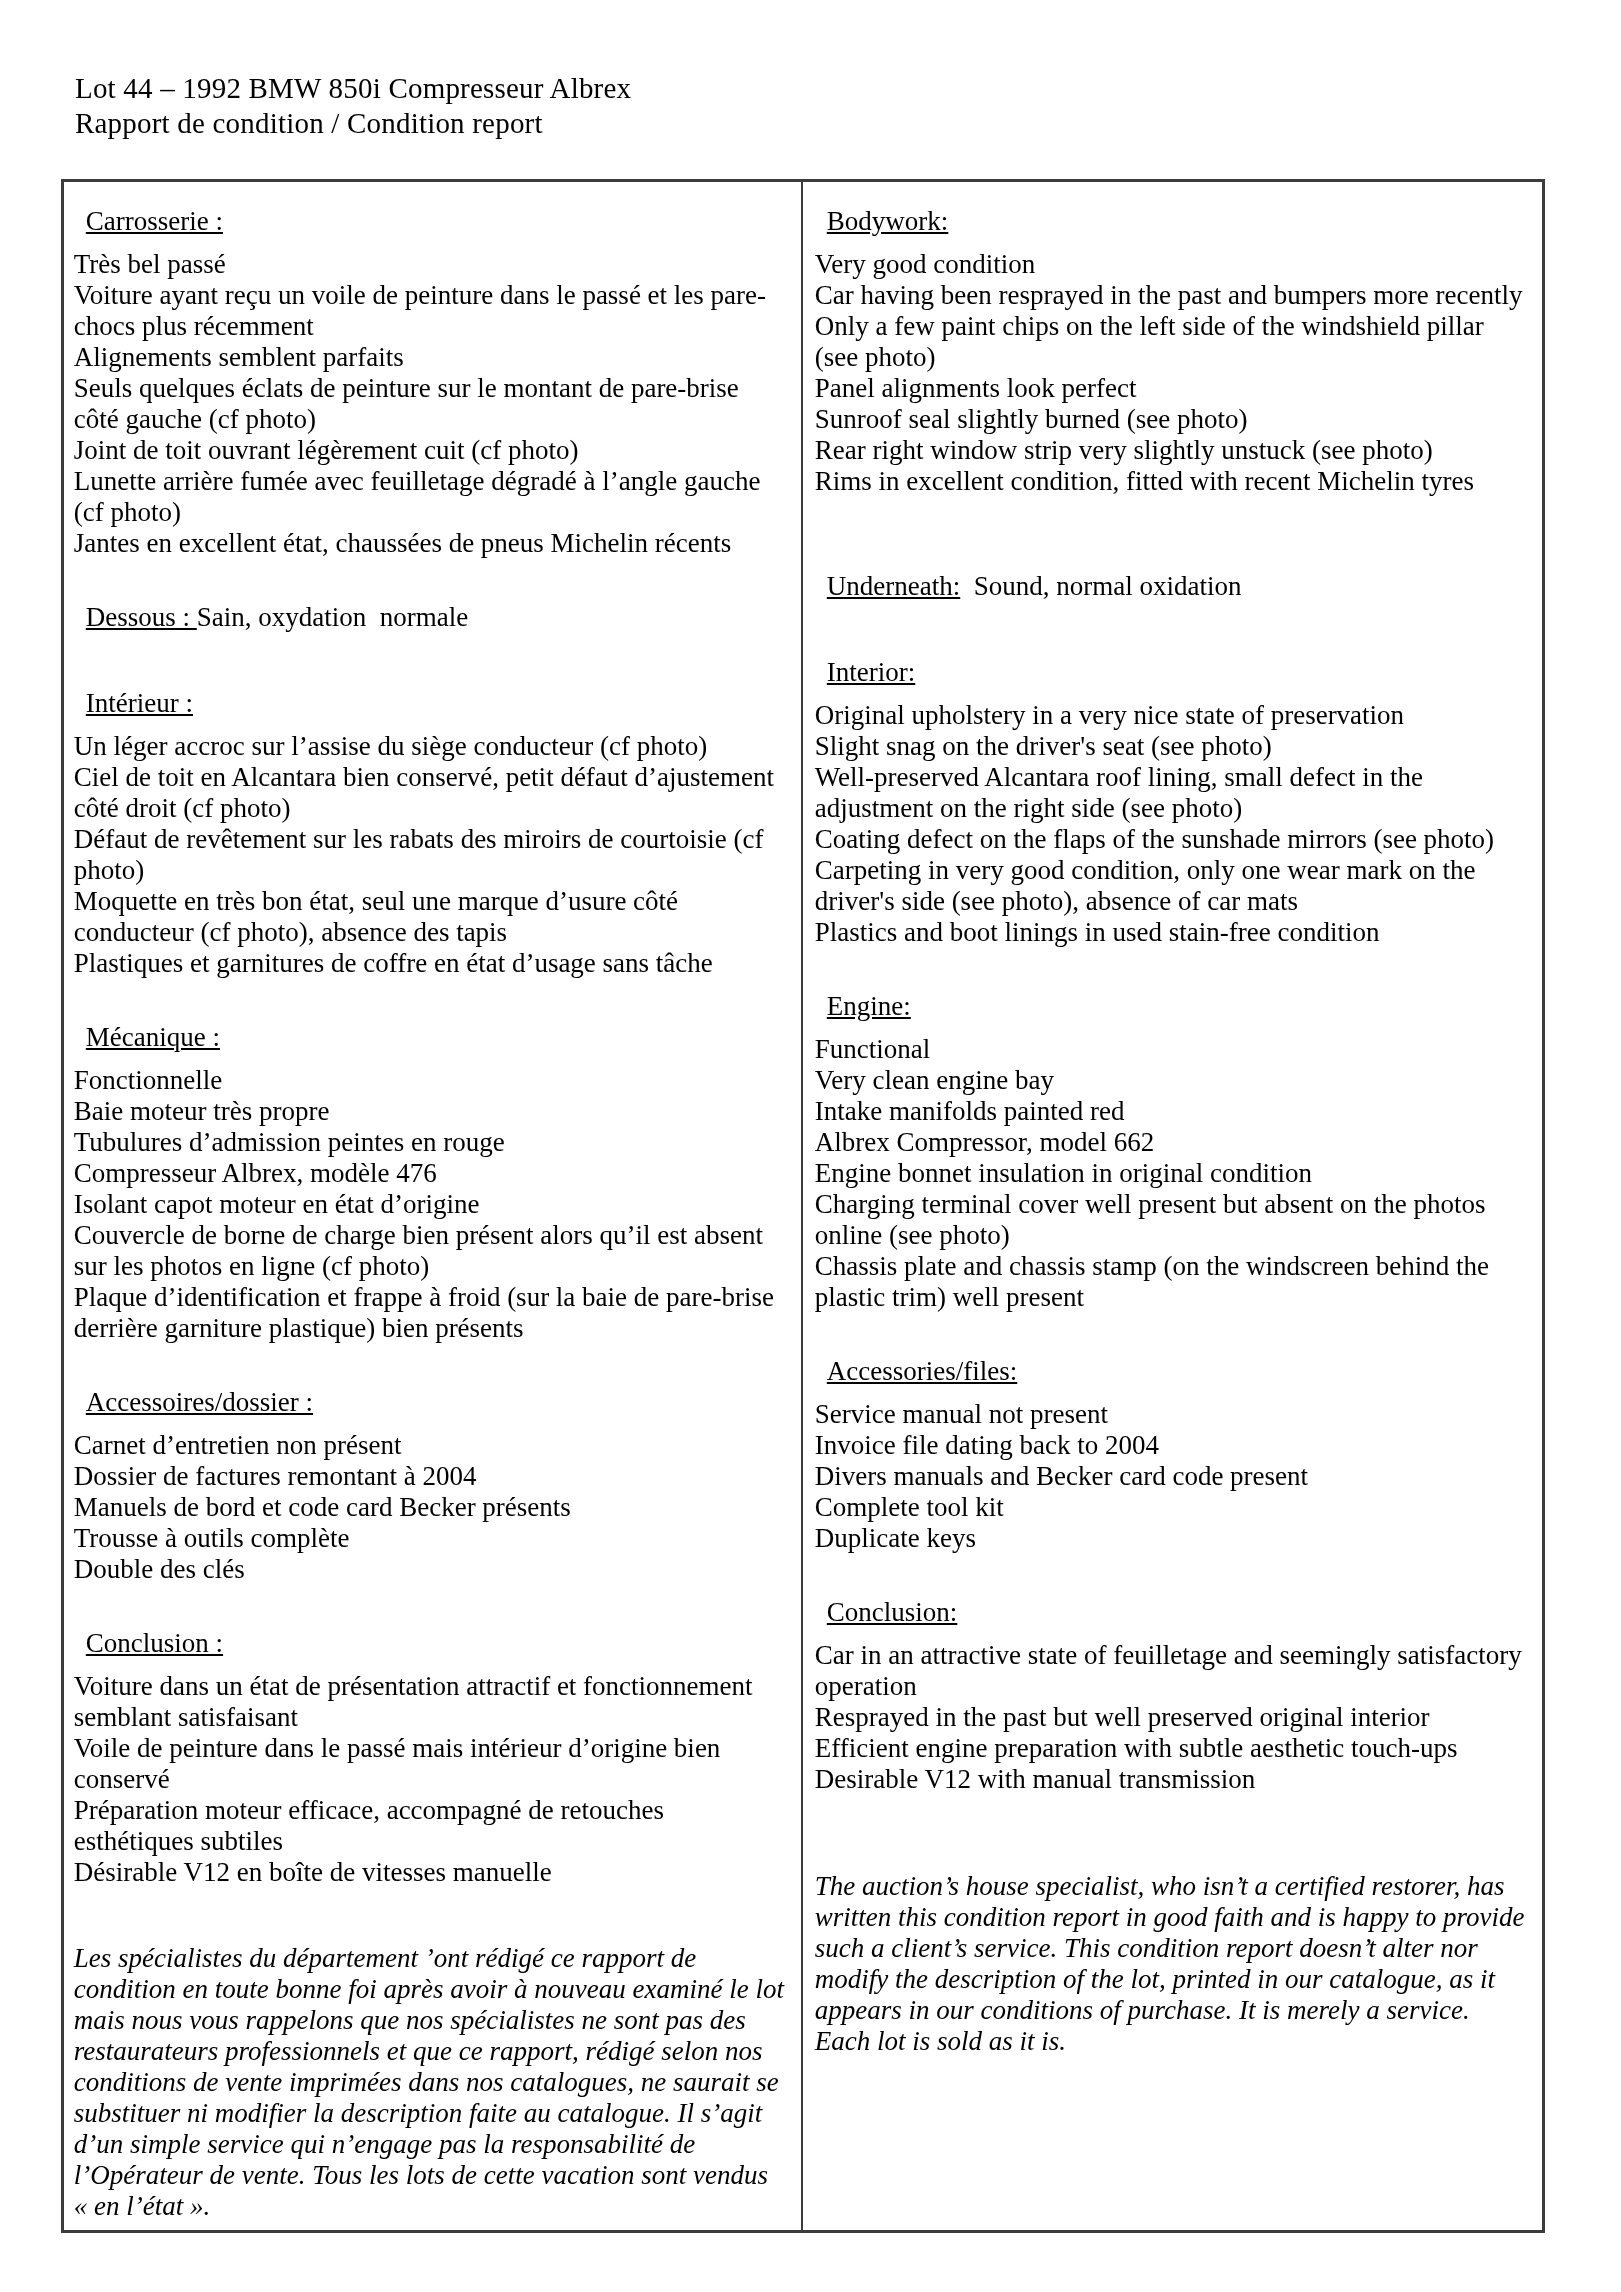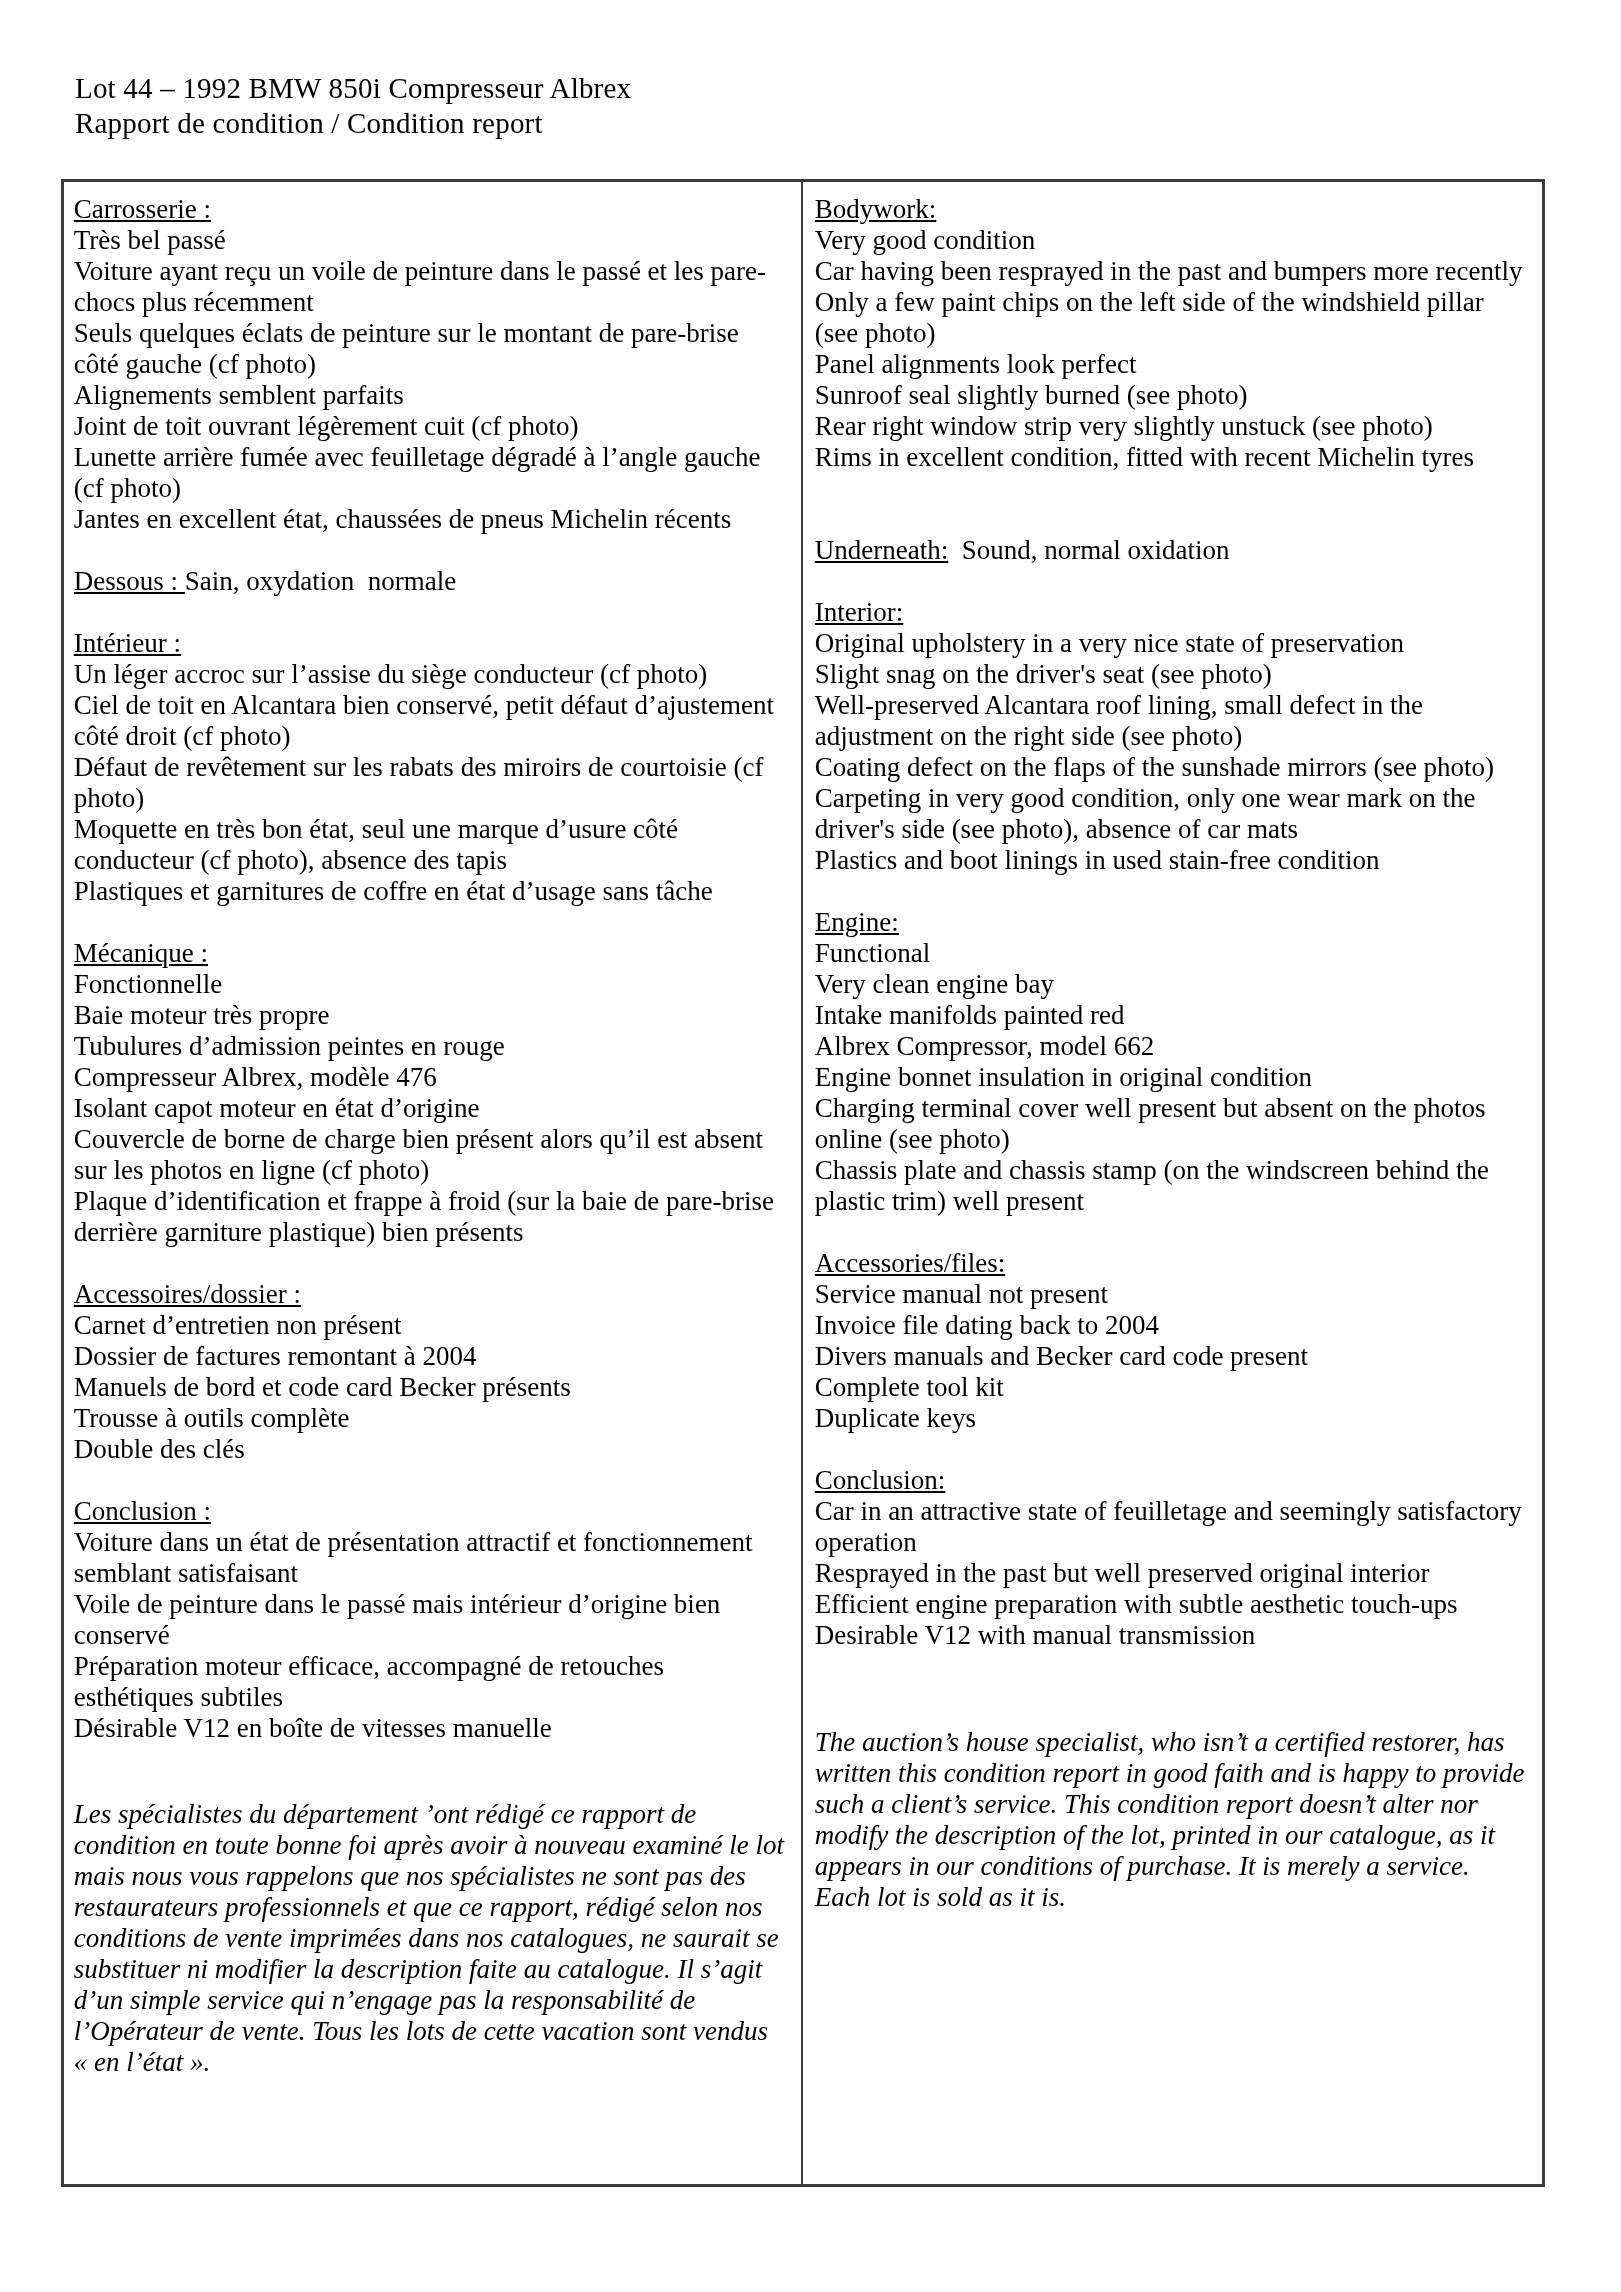--- a/index.html
+++ b/index.html
@@ -43,21 +43,21 @@
     line-height: 31px;
   }
   .col-fr {
     border-right: 2.9px solid #3c3c3c;
     padding: 11.8px 15.7px 7.8px 9.8px;
   }
   .col-en {
     padding: 11.8px 13.7px 7.8px 11.8px;
   }
   .gap { height: 31px; }
-  .s-line { margin: 0; }
+  .s-line { margin: 12px; }
   .s-head { text-decoration: underline; }
   .s-tail { white-space: pre-wrap; }
   .s-item { white-space: pre-wrap; margin: 0; }
   .disclaimer {
     font-style: italic;
     margin: 55px 0 0 0;
     white-space: pre-wrap;
   }
   .col-en .disclaimer { margin-top: 76px; }
 </style>
@@ -69,22 +69,22 @@
   <header class="title">
     <div>Lot 44 – 1992 BMW 850i Compresseur Albrex</div>
     <div>Rapport de condition / Condition report</div>
   </header>
 
   <div class="box">
     <section class="col col-fr">
         <div class="s-line"><span class="s-head">Carrosserie :</span></div>
         <div class="s-item">Très bel passé</div>
         <div class="s-item">Voiture ayant reçu un voile de peinture dans le passé et les pare-chocs plus récemment</div>
+        <div class="s-item">Alignements semblent parfaits</div>
         <div class="s-item">Seuls quelques éclats de peinture sur le montant de pare-brise côté gauche (cf photo)</div>
-        <div class="s-item">Alignements semblent parfaits</div>
         <div class="s-item">Joint de toit ouvrant légèrement cuit (cf photo)</div>
         <div class="s-item">Lunette arrière fumée avec feuilletage dégradé à l’angle gauche (cf photo)</div>
         <div class="s-item">Jantes en excellent état, chaussées de pneus Michelin récents</div>
         <div class="gap"></div>
         <div class="s-line"><span class="s-head">Dessous : </span><span class="s-tail">Sain, oxydation  normale</span></div>
         <div class="gap"></div>
         <div class="s-line"><span class="s-head">Intérieur :</span></div>
         <div class="s-item">Un léger accroc sur l’assise du siège conducteur (cf photo)</div>
         <div class="s-item">Ciel de toit en Alcantara bien conservé, petit défaut d’ajustement côté droit (cf photo)</div>
         <div class="s-item">Défaut de revêtement sur les rabats des miroirs de courtoisie (cf photo)</div>

